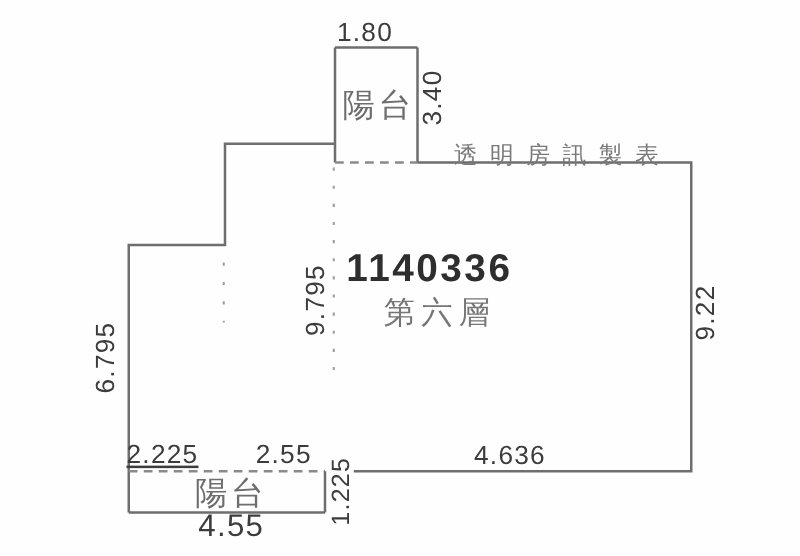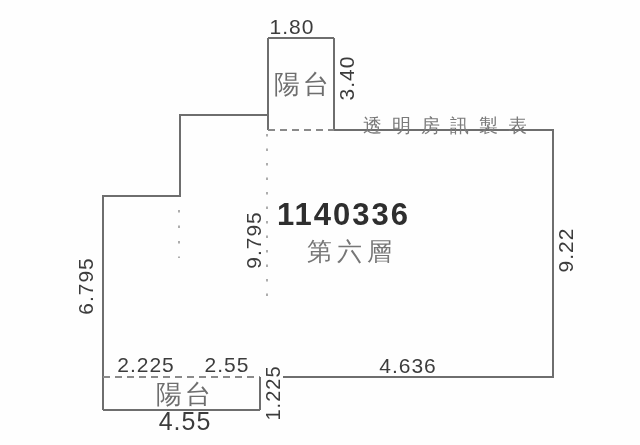--- a/index.html
+++ b/index.html
@@ -56,19 +56,19 @@
   <div class="label floor" style="left:352px;top:251px;font-family:Liberation Serif, serif;">第六層</div>
 
   <div class="label cjk" style="left:303px;top:84px;">陽台</div>
   <div class="label cjk" style="left:185px;top:394px;">陽台</div>
 
   <div class="label dim" style="left:292px;top:26px;">1.80</div>
   <div class="label dim rot" style="left:346px;top:78px;">3.40</div>
   <div class="label dim rot" style="left:253px;top:240px;">9.795</div>
   <div class="label dim rot" style="left:565px;top:250px;">9.22</div>
   <div class="label dim rot" style="left:85px;top:286px;">6.795</div>
-  <div class="label dim" style="left:146px;top:364px;">2.225</div>
+  <div class="label dim" style="left:130px;top:364px;text-decoration:underline;">2.225</div>
   <div class="label dim" style="left:227px;top:364px;">2.55</div>
   <div class="label dim" style="left:408px;top:365px;">4.636</div>
   <div class="label dim rot" style="left:273px;top:393px;font-size:20px;">1.225</div>
   <div class="label dim" style="left:185px;top:421px;font-size:25px;">4.55</div>
 
 </div>
 
 </body></html>

